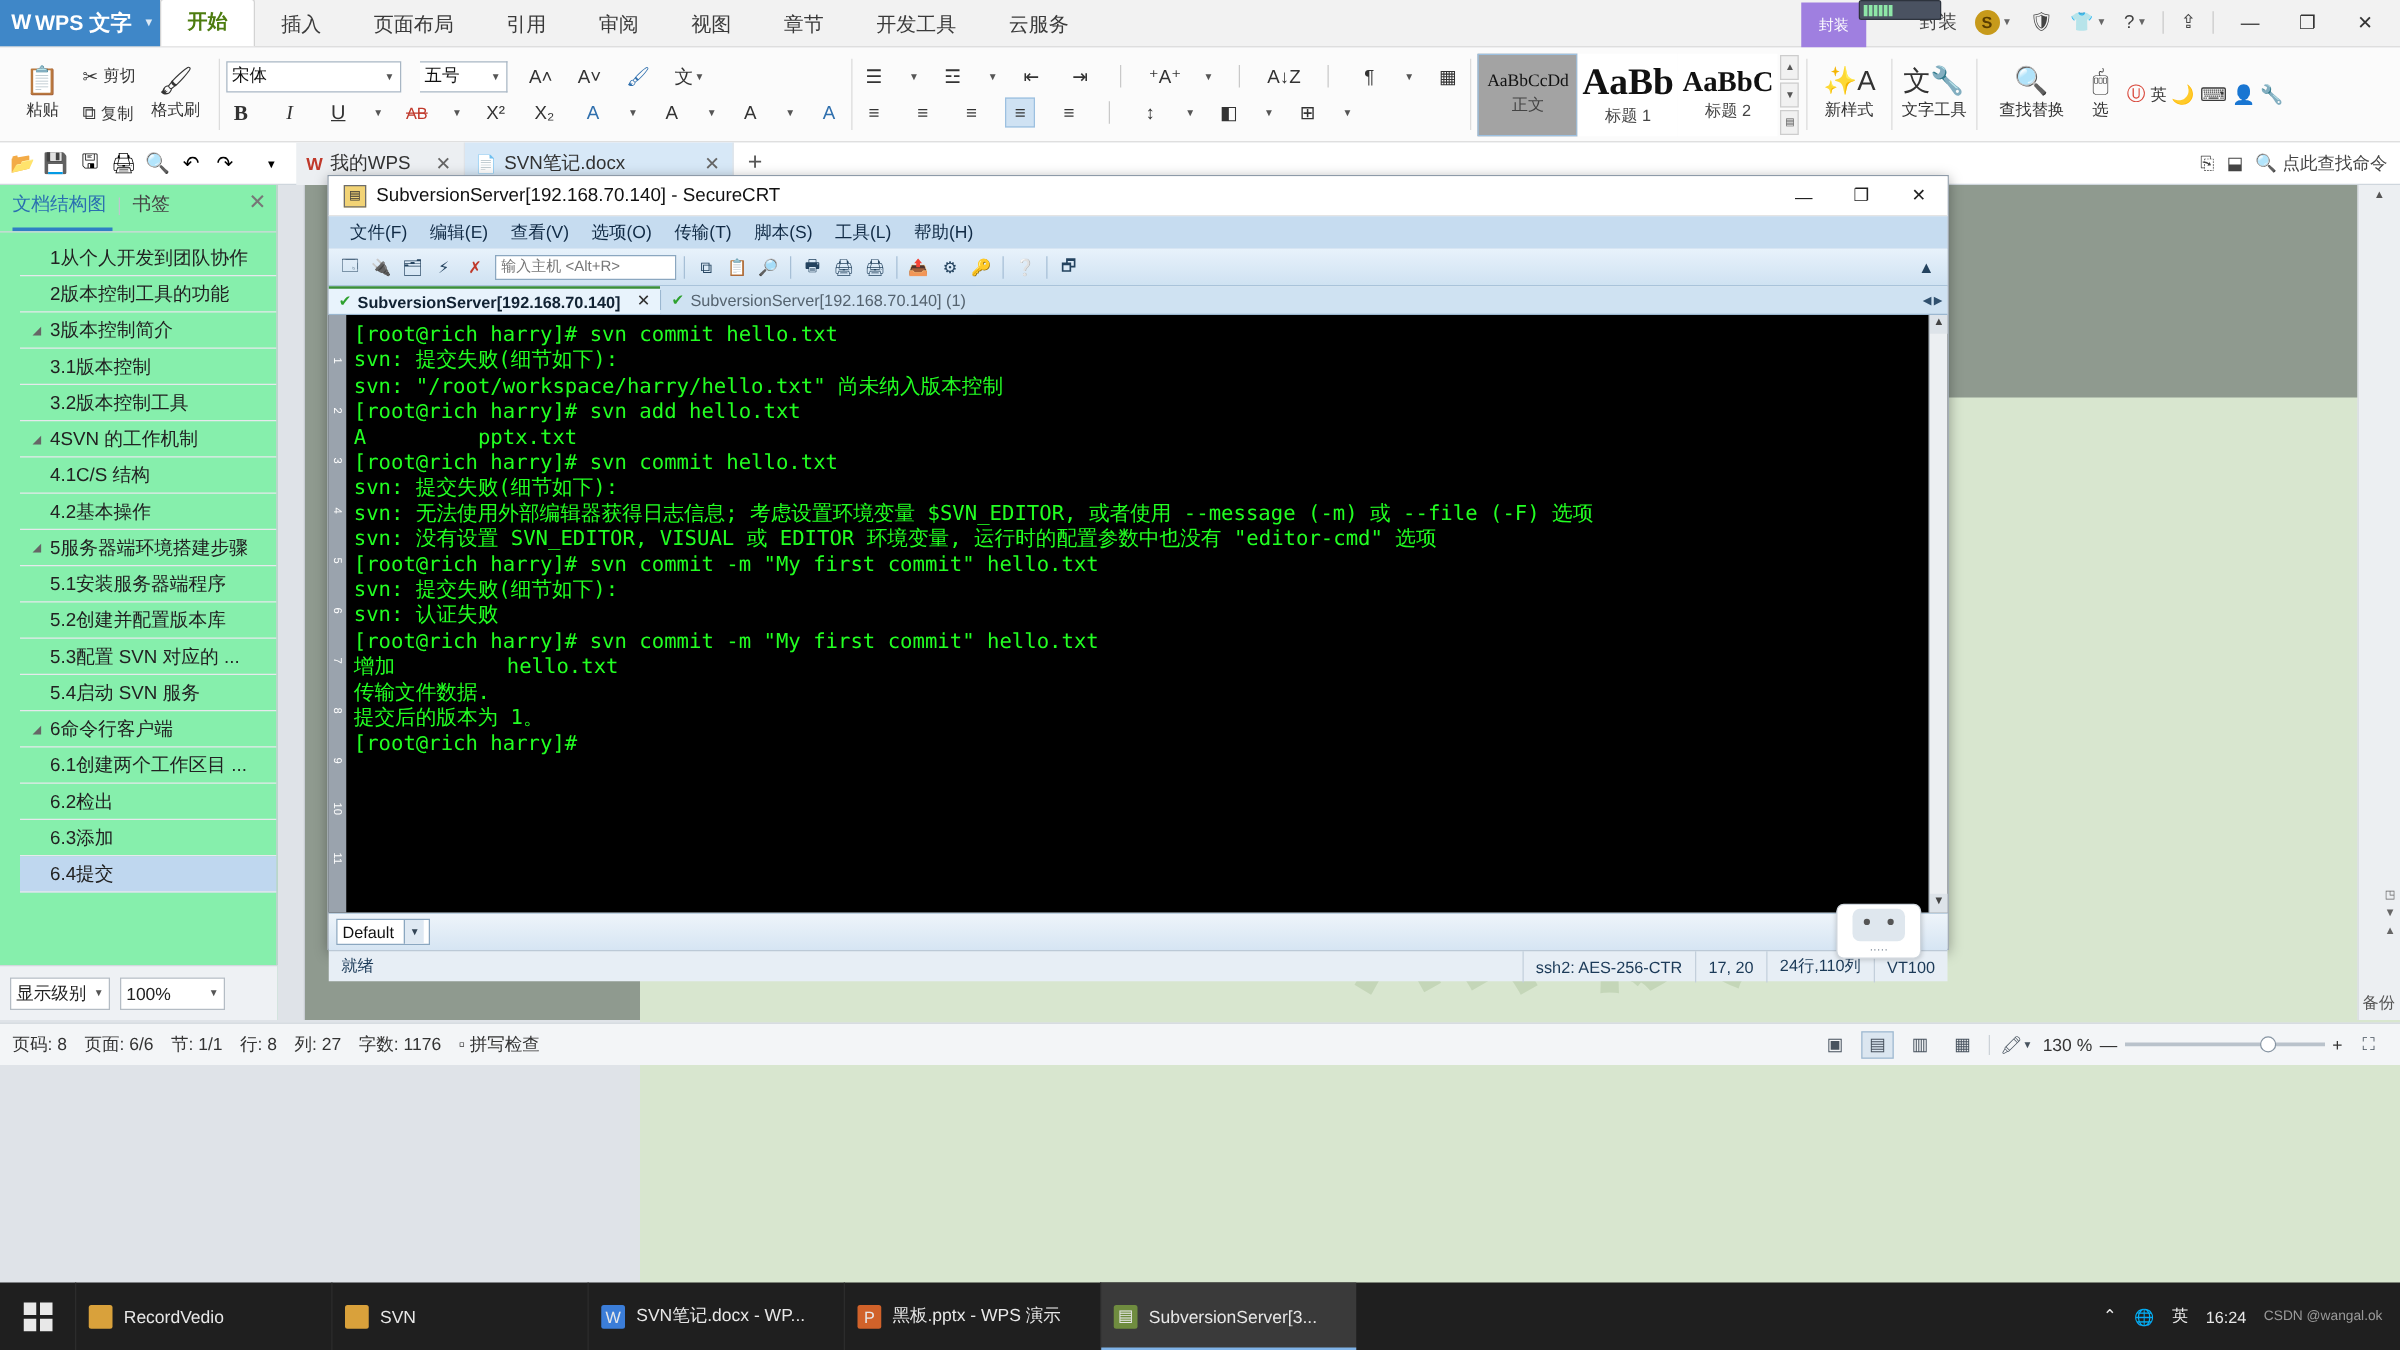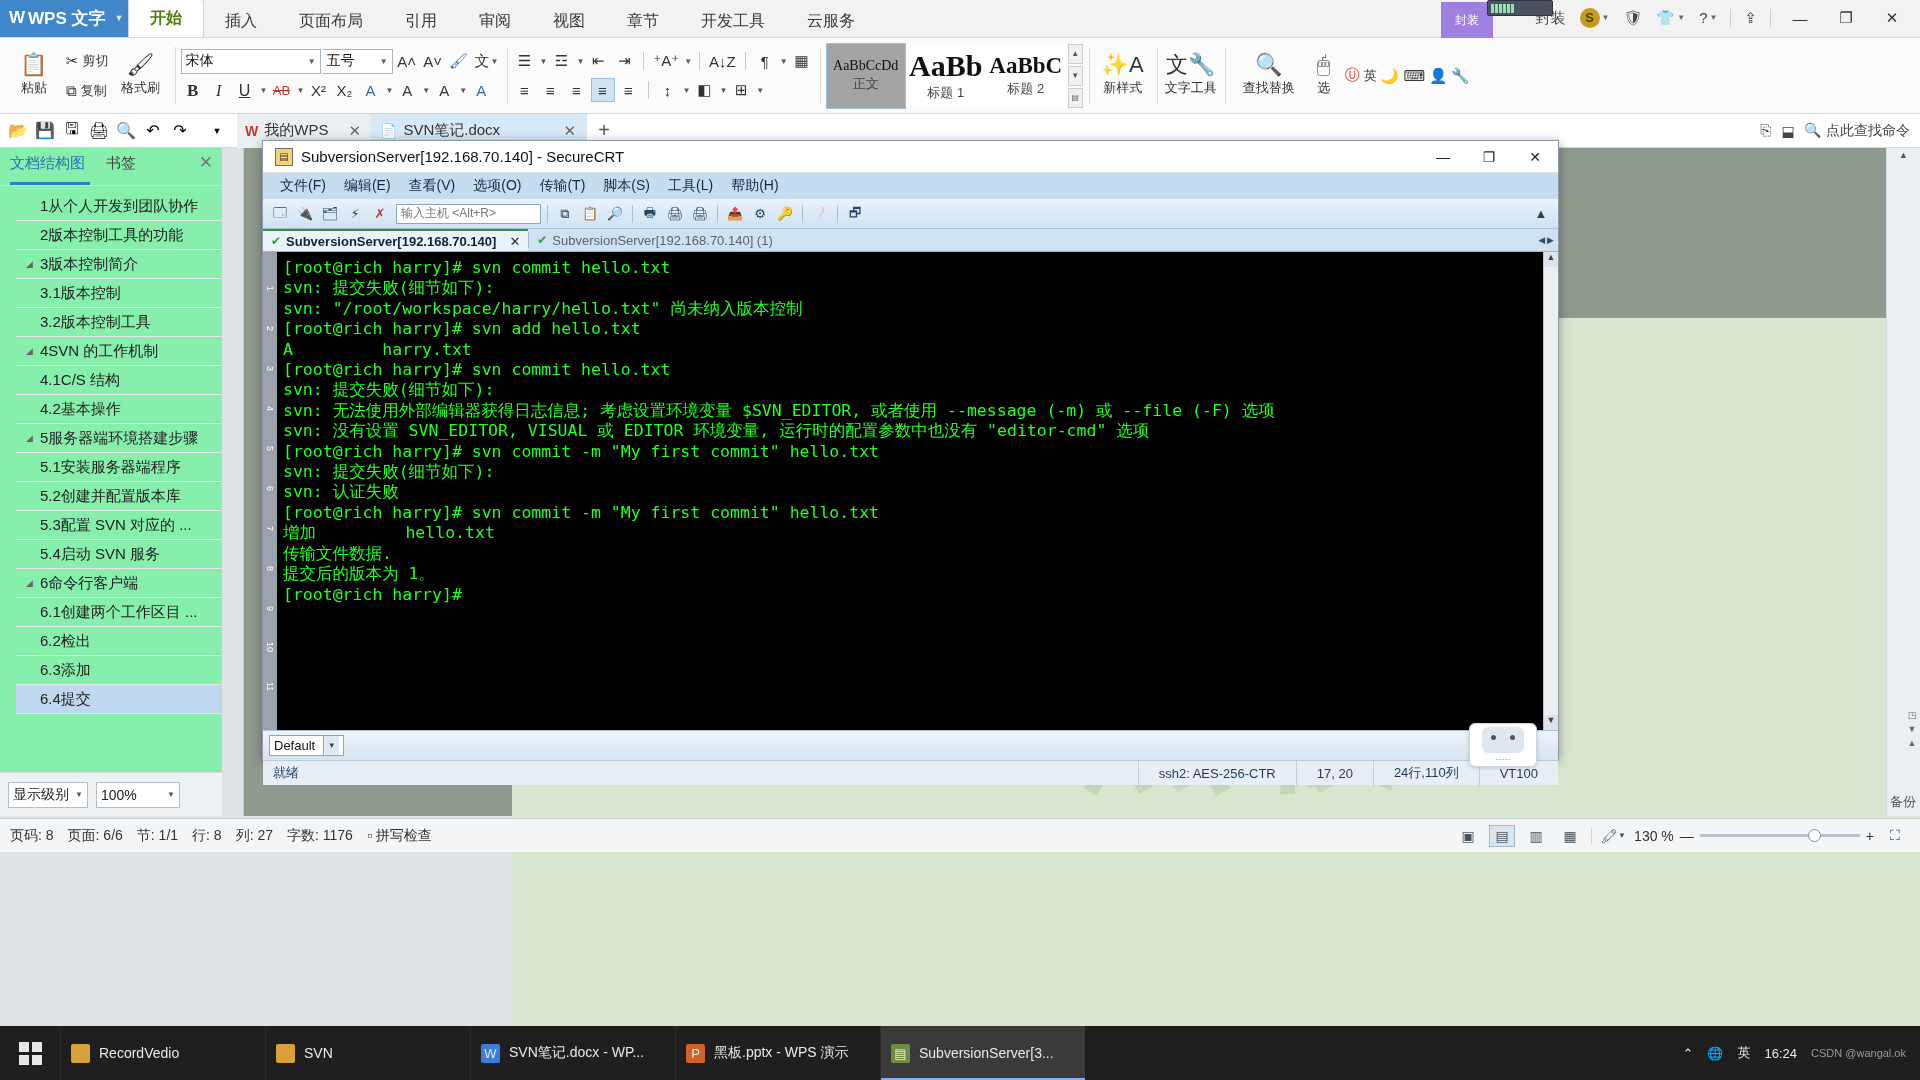--- a/index.html
+++ b/index.html
@@ -75,21 +75,21 @@
   .bigbtn {
     width:56px; height:72px; display:flex; flex-direction:column; align-items:center;
     justify-content:center; gap:3px; font-size:13px; color:#333;
   }
   .bigbtn .ic { font-size:22px; line-height:22px; }
   .smallcol { display:flex; flex-direction:column; justify-content:center; height:72px; gap:4px; }
   .smallbtn { display:flex; align-items:center; gap:4px; font-size:13px; color:#3a3a3a; height:26px; padding:0 4px;}
   .smallbtn .ic { font-size:15px; }
 
   .fontrow { display:flex; flex-direction:column; gap:5px; justify-content:center; height:72px;}
-  .frow1, .frow2 { display:flex; align-items:center; gap:2px; }
+  .frow1, .frow2 { display:flex; align-items:center; gap:15px; }
   .fname {
     width:140px; height:25px; border:1px solid #a8b6c4; background:#fff;
     display:flex; align-items:center; padding:0 4px; font-size:14px; color:#111;
   }
   .fname .caret { margin-left:auto; font-size:8px; color:#555; }
   .fsize {
     width:70px; height:25px; border:1px solid #a8b6c4; border-left:none; background:#fff;
     display:flex; align-items:center; padding:0 4px; font-size:14px; color:#111;
   }
   .fsize .caret { margin-left:auto; font-size:8px; color:#555; }
@@ -292,21 +292,21 @@
     font-size:13px; color:#111; padding:0 4px; gap:8px;
   }
   .defbox .dd { width:16px; height:19px; background:#dfe9f3; border-left:1px solid #8ba7c0;
     display:flex;align-items:center;justify-content:center;font-size:8px;color:#345;}
   .crt-status {
     height:25px; background:#e7eef5; border-top:1px solid #bcc9d6;
     display:flex; align-items:center; font-size:13px; color:#1b3a58;
   }
   .crt-status .left { padding-left:10px; }
   .crt-status .cells { margin-left:auto; display:flex; }
-  .crt-status .cell { padding:0 20px; border-left:1px solid #c3cfdb; height:25px; display:flex; align-items:center;}
+  .crt-status .cell { padding:0 10px; border-left:1px solid #c3cfdb; height:25px; display:flex; align-items:center;}
 
   
   .catwidget {
     position:absolute; left:1469px; top:723px; width:68px; height:44px;
     background:#fff; border:1px solid #cfd6dd; border-radius:6px;
     display:flex; flex-direction:column; align-items:center; justify-content:flex-end;
     font-size:9px; color:#888; box-shadow:0 1px 4px rgba(0,0,0,.18);
   }
   .catwidget .face {
     width:42px;height:26px;background:#dfe7ee;border-radius:6px;margin-bottom:1px;
@@ -767,21 +767,21 @@
         <i style="top:274px">7</i>
           <i style="top:314px">8</i>
           <i style="top:354px">9</i>
         <i style="top:390px">10</i>
           <i style="top:430px">11</i>
       </div>
       <div class="term"><span>[root@rich harry]# svn commit hello.txt</span>
 <span>svn: 提交失败(细节如下):</span>
 <span>svn: "/root/workspace/harry/hello.txt" 尚未纳入版本控制</span>
 <span>[root@rich harry]# svn add hello.txt</span>
-<span>A         harry.txt</span>
+<span>A         pptx.txt</span>
 <span>[root@rich harry]# svn commit hello.txt</span>
 <span>svn: 提交失败(细节如下):</span>
 <span>svn: 无法使用外部编辑器获得日志信息; 考虑设置环境变量 $SVN_EDITOR, 或者使用 --message (-m) 或 --file (-F) 选项</span>
 <span>svn: 没有设置 SVN_EDITOR, VISUAL 或 EDITOR 环境变量, 运行时的配置参数中也没有 "editor-cmd" 选项</span>
 <span>[root@rich harry]# svn commit -m "My first commit" hello.txt</span>
 <span>svn: 提交失败(细节如下):</span>
 <span>svn: 认证失败</span>
 <span>[root@rich harry]# svn commit -m "My first commit" hello.txt</span>
 <span>增加         hello.txt</span>
 <span>传输文件数据.</span>

